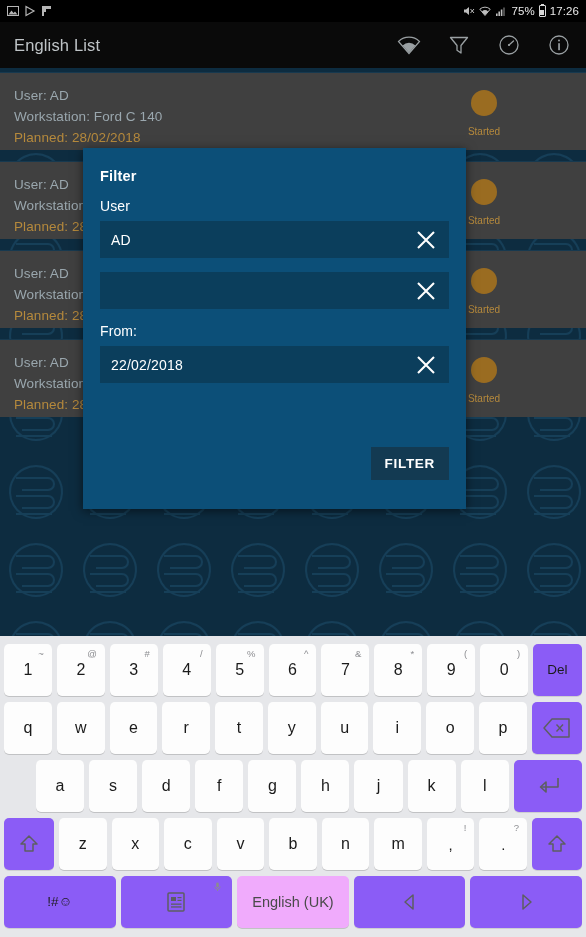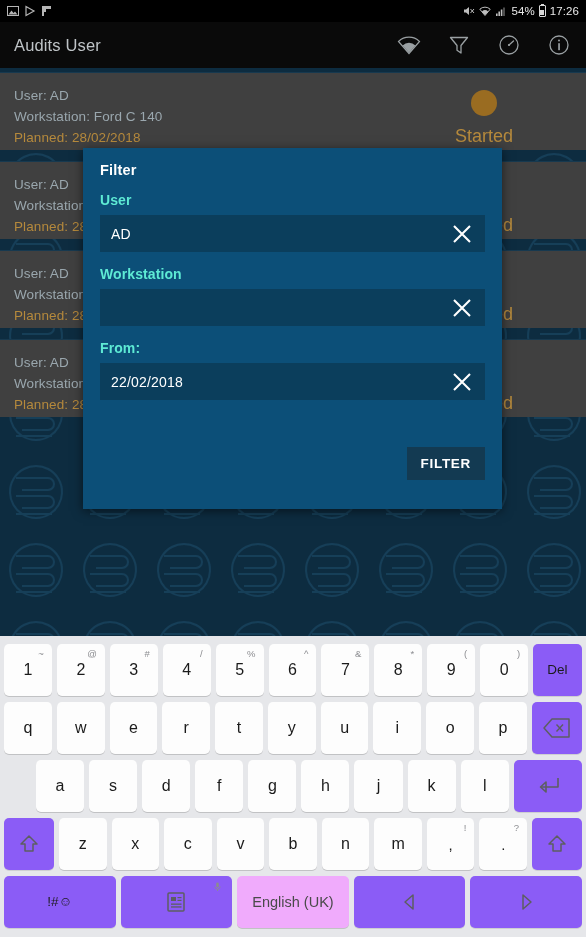--- a/index.html
+++ b/index.html
@@ -98,39 +98,39 @@
   .card-line.planned { color: #b5893c; }
   .card-status {
     position: absolute; right: 72px; top: 12px;
     width: 60px; text-align: center;
   }
   .status-dot {
     width: 26px; height: 26px; border-radius: 50%;
     background: #9a6c21; margin: 5px auto 0 auto;
   }
   .status-label {
-    margin-top: 10px; color: #b5893c; font-size: 18px;
+    margin-top: 10px; color: #b5893c; font-size: 10px;
   }
 
   
   .dialog {
     position: absolute;
     left: 83px; top: 148px;
-    width: 419px; height: 361px;
+    width: 383px; height: 361px;
     background: #0c4f78;
     box-shadow: 0 2px 10px rgba(0,0,0,.55);
     z-index: 20;
-    padding: 14px 17px 0 17px;
+    padding: 20px 17px 0 17px;
   }
   .dlg-title {
     color: #ffffff; font-size: 14.5px; font-weight: bold;
     letter-spacing: .2px; margin-bottom: 14px;
   }
   .fld-label {
-    color: #5eead4; font-size: 14px; font-weight: bold;
+    color: #ffffff; font-size: 14px; font-weight: normal;
     letter-spacing: .1px; margin-bottom: 7px;
   }
   .fld {
     position: relative;
     height: 37px;
     background: #0b3e5c;
     margin-bottom: 14px;
     display: flex; align-items: center;
     padding: 0 50px 0 11px;
     cursor: text;
@@ -237,28 +237,28 @@
       <svg class="sb-ico" viewBox="0 0 12 12">
         <path d="M6 10.5 L0.8 4.2 A7.6 7.6 0 0 1 11.2 4.2 Z" fill="none" stroke="#d8d8d8" stroke-width="1"></path>
         <path d="M6 10.2 L2.9 6.4 A4.5 4.5 0 0 1 9.1 6.4 Z" fill="#d8d8d8"></path>
       </svg>
       <svg class="sb-ico" viewBox="0 0 12 12">
         <rect x="1" y="8.5" width="1.6" height="2.5" fill="#d8d8d8"></rect>
         <rect x="3.4" y="6.5" width="1.6" height="4.5" fill="#d8d8d8"></rect>
         <rect x="5.8" y="4.5" width="1.6" height="6.5" fill="#d8d8d8"></rect>
         <rect x="8.2" y="2.5" width="1.6" height="8.5" fill="#6b6b6b"></rect>
       </svg>
-      <span class="sb-text">54%</span>
+      <span class="sb-text">75%</span>
       <span class="batt"></span>
       <span class="sb-text">17:26</span>
     </div>
   </div>
 
   <div class="appbar">
-    <div class="appbar-title">Audits User</div>
+    <div class="appbar-title">English List</div>
     <div class="appbar-actions">
       <div class="ab-btn">
         <svg width="24" height="24" viewBox="0 0 24 24">
           <path d="M12 20.5 L1.5 8.5 A15 15 0 0 1 22.5 8.5 Z" fill="none" stroke="#9aa0a3" stroke-width="1.2"></path>
           <path d="M12 19.8 L5.6 12.4 A9 9 0 0 1 18.4 12.4 Z" fill="#9aa0a3"></path>
         </svg>
       </div>
       <div class="ab-btn">
         <svg width="24" height="24" viewBox="0 0 24 24">
           <path d="M3.5 4.5 H20.5 L14 12.5 V20 L10 17.2 V12.5 Z" fill="none" stroke="#9aa0a3" stroke-width="1.3" stroke-linejoin="round"></path>
@@ -348,21 +348,20 @@
     <div class="fld-label">User</div>
     <div class="fld">
       <span class="fld-value">AD</span>
       <span class="fld-clear">
         <svg width="30" height="30" viewBox="0 0 30 30">
           <path d="M7 7 L23 23 M23 7 L7 23" stroke="#ffffff" stroke-width="2.1" stroke-linecap="butt"></path>
         </svg>
       </span>
     </div>
 
-    <div class="fld-label">Workstation</div>
     <div class="fld">
       <span class="fld-value"></span>
       <span class="fld-clear">
         <svg width="30" height="30" viewBox="0 0 30 30">
           <path d="M7 7 L23 23 M23 7 L7 23" stroke="#ffffff" stroke-width="2.1" stroke-linecap="butt"></path>
         </svg>
       </span>
     </div>
 
     <div class="fld-label">From:</div>

